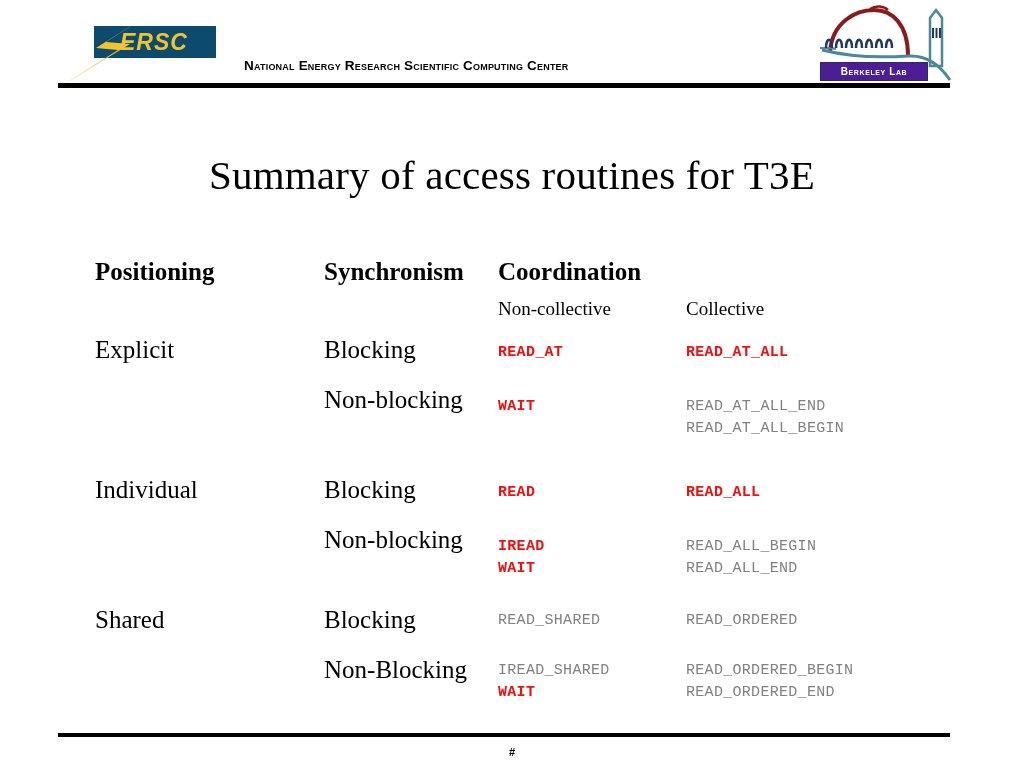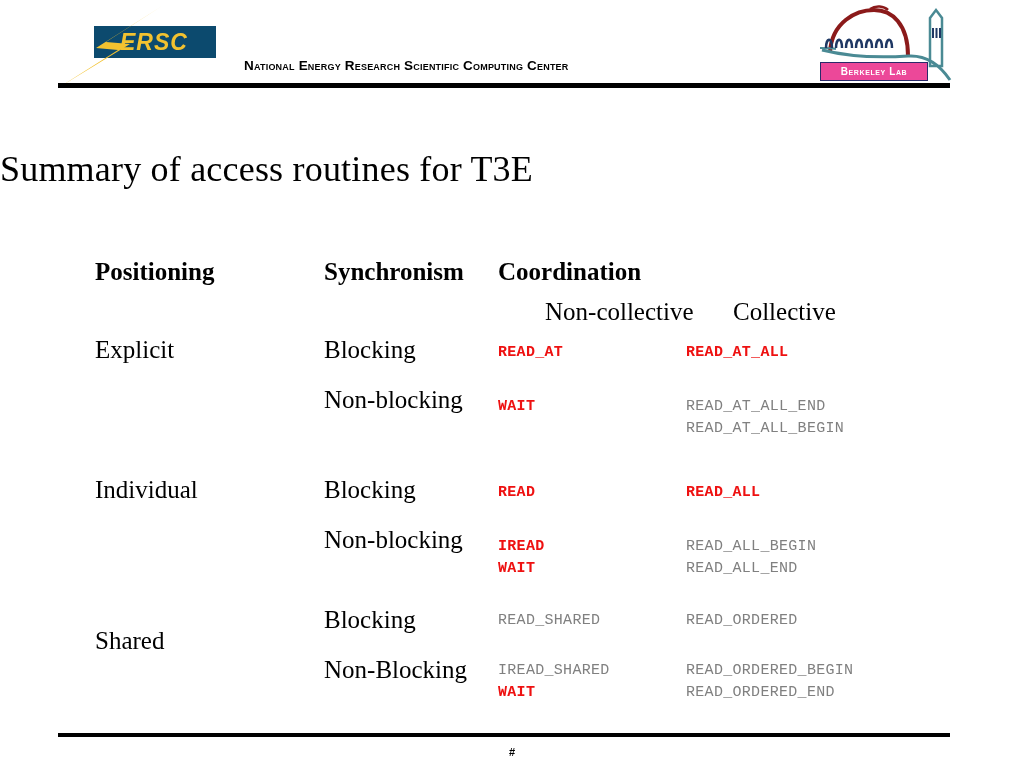--- a/index.html
+++ b/index.html
@@ -76,21 +76,21 @@
     top: 4px;
     width: 144px;
     height: 80px;
   }
   #berkeley-lab-box {
     position: absolute;
     left: 8px;
     top: 58px;
     width: 106px;
     height: 17px;
-    background: #ec4899;
+    background: #4c1d95;
     border: 1px solid #2a2a6a;
   }
   #berkeley-lab-text {
     position: absolute;
     left: 0;
     top: 0;
     width: 106px;
     text-align: center;
     font-family: "Liberation Sans", "DejaVu Sans", sans-serif;
     font-weight: bold;
@@ -109,21 +109,22 @@
     height: 5px;
     background: #000000;
   }
 
   
   #page-title {
     position: absolute;
     left: 0;
     top: 124px;
     width: 1024px;
-    font-size: 36px;
+    text-align: center;
+    font-size: 41px;
     font-weight: normal;
     color: #000000;
     letter-spacing: 0.2px;
   }
 
   
   #routines-table {
     position: absolute;
     left: 0;
     top: 258px;
@@ -134,24 +135,23 @@
   .col-coord       { position: absolute; left: 498px; width: 460px; }
   .col-noncoll     { position: absolute; left: 498px; width: 186px; }
   .col-coll        { position: absolute; left: 686px; width: 280px; }
 
   .hdr-bold {
     font-size: 25px;
     font-weight: bold;
     white-space: nowrap;
   }
   .hdr-sub {
-    font-size: 25px;
+    font-size: 19px;
     font-weight: normal;
     white-space: nowrap;
-    margin-left: 47px;
   }
   .serif-cell {
     font-size: 25px;
     font-weight: normal;
     white-space: nowrap;
   }
   .mono-cell {
     font-family: "Liberation Mono", "DejaVu Sans Mono", monospace;
     font-size: 15px;
     letter-spacing: 0.3px;
@@ -283,21 +283,21 @@
         <div class="col-noncoll" style="top: 278px;">
           <div class="mono-cell mono-red">IREAD</div>
           <div class="mono-cell mono-red">WAIT</div>
         </div>
         <div class="col-coll" style="top: 278px;">
           <div class="mono-cell mono-gray">READ_ALL_BEGIN</div>
           <div class="mono-cell mono-gray">READ_ALL_END</div>
         </div>
       </div>
       <div class="row" style="position: absolute; left: 0px; top: 0px; width: 1024px;">
-        <div class="col-positioning serif-cell" style="top: 348px; margin-top: 21px;">Shared</div>
+        <div class="col-positioning serif-cell" style="top: 348px;">Shared</div>
         <div class="col-sync serif-cell" style="top: 348px;">Blocking</div>
         <div class="col-noncoll" style="top: 352px;">
           <div class="mono-cell mono-gray">READ_SHARED</div>
         </div>
         <div class="col-coll" style="top: 352px;">
           <div class="mono-cell mono-gray">READ_ORDERED</div>
         </div>
         <div class="col-sync serif-cell" style="top: 398px;">Non-Blocking</div>
         <div class="col-noncoll" style="top: 402px;">
           <div class="mono-cell mono-gray">IREAD_SHARED</div>

